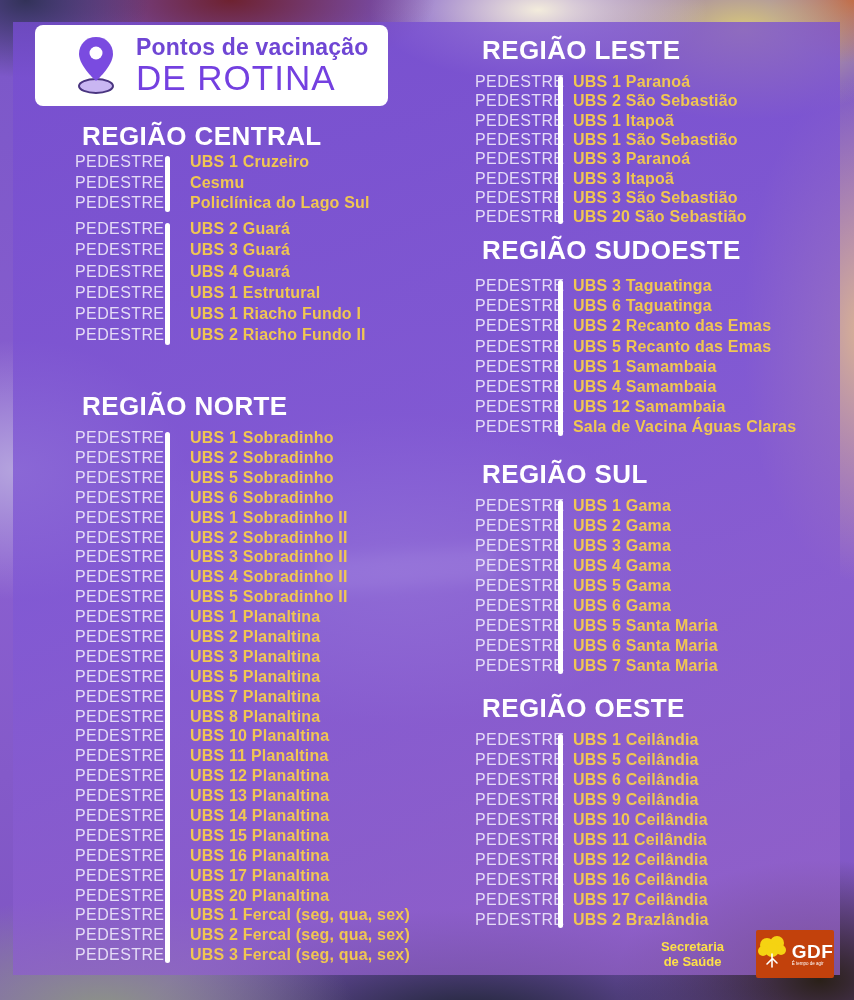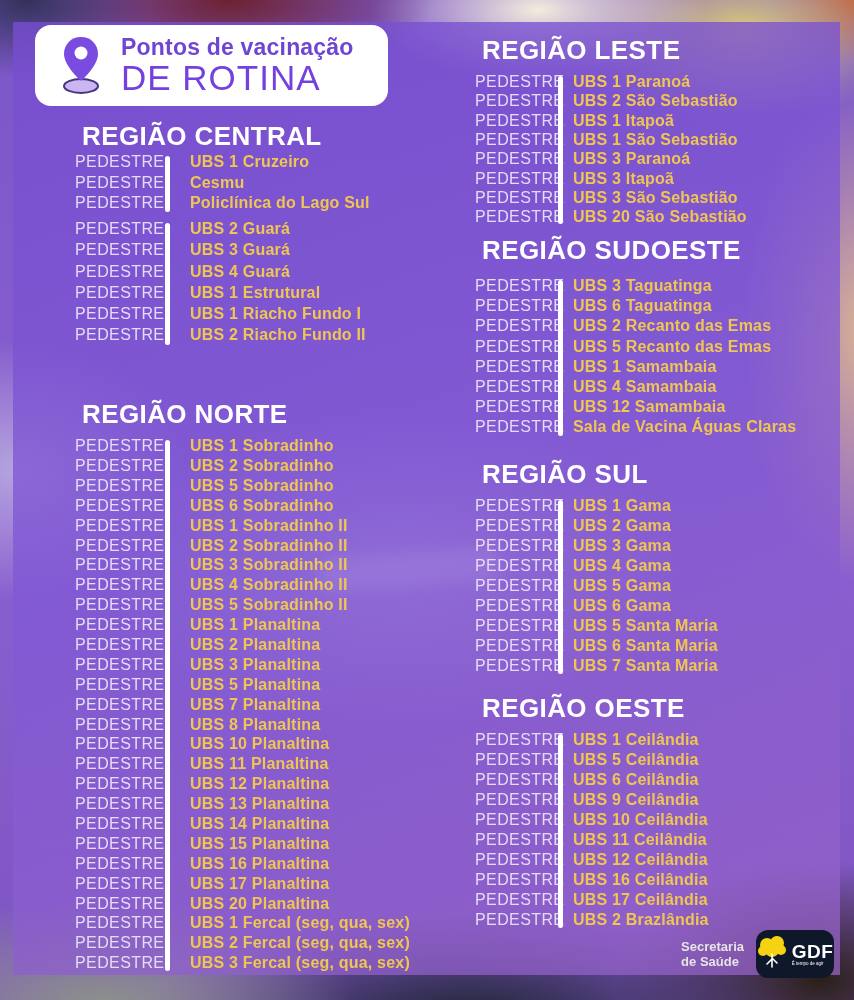--- a/index.html
+++ b/index.html
@@ -29,22 +29,22 @@
     transform:rotate(-4deg); filter:blur(7px);
   }
   .overlay {
     position:absolute; left:13px; right:14px; top:22px; bottom:25px;
     background:linear-gradient(160deg, rgba(118,77,208,0.80) 0%, rgba(128,88,212,0.76) 48%, rgba(152,100,200,0.72) 100%);
   }
 
   
   .header-card {
     position:absolute; left:35px; top:25px; width:353px; height:81px;
-    background:#ffffff; border-radius:16px;
-    display:flex; align-items:center; gap:14px; padding-left:20px; box-sizing:border-box;
+    background:#ffffff; border-radius:8px;
+    display:flex; align-items:center; gap:14px; padding-left:35px; box-sizing:border-box;
   }
   .hdr-text { display:flex; flex-direction:column; line-height:1.06; }
   .hdr-sub { color:#6f46d4; font-size:23px; font-weight:bold; letter-spacing:0.2px; }
   .hdr-main { color:#7440e0; font-size:35px; font-weight:normal; letter-spacing:1px; }
 
   
   .sec { position:absolute; width:392px; }
   .sec.left  { left:58px;  --lblw:92px; --divx:107px; --itmpad:23px; }
   .sec.right { left:458px; --lblw:80px; --divx:100px; --itmpad:18px; }
   .sec-title {
@@ -63,25 +63,25 @@
   .itm {
     padding-left:var(--itmpad); color:#f0c652; font-size:16px; font-weight:bold;
     letter-spacing:0.2px; white-space:nowrap;
   }
 
   
   .footer {
     position:absolute; right:20px; top:930px; display:flex; align-items:center; gap:12px;
   }
   .secretaria {
-    color:#e5e5e5; font-size:13px; font-weight:bold; text-align:left; line-height:1.18;
+    color:#fde047; font-size:13px; font-weight:bold; text-align:center; line-height:1.18;
   }
   .gdf-box {
-    width:78px; height:48px; background:#0f172a; border-radius:12px;
-    display:flex; align-items:center; justify-content:center; gap:5px;
+    width:78px; height:48px; background:#c2410c; border-radius:2px;
+    display:flex; align-items:center; justify-content:center; gap:5px;margin-left:20px;
   }
   .gdf-text { display:flex; flex-direction:column; line-height:1; }
   .gdf-name { color:#ffffff; font-size:19px; font-weight:bold; letter-spacing:0.5px; }
   .gdf-tag { color:#ffffff; font-size:4.5px; margin-top:1px; }
 </style>
 </head>
 <body>
 
 <div class="stage">
 
@@ -152,21 +152,21 @@
           <span class="itm">UBS 1 Riacho Fundo I</span>
         </div>
 
         <div class="row">
           <span class="lbl">PEDESTRE</span>
           <span class="itm">UBS 2 Riacho Fundo II</span>
         </div>
       </div>
   </section>
 
-  <section class="sec left" style="top:392px">
+  <section class="sec left" style="top:384px">
     <h2 class="sec-title">REGIÃO NORTE</h2>
     <div class="rows" style="--rh:19.9px">
 
         <div class="row">
           <span class="lbl">PEDESTRE</span>
           <span class="itm">UBS 1 Sobradinho</span>
         </div>
 
         <div class="row">
           <span class="lbl">PEDESTRE</span>

